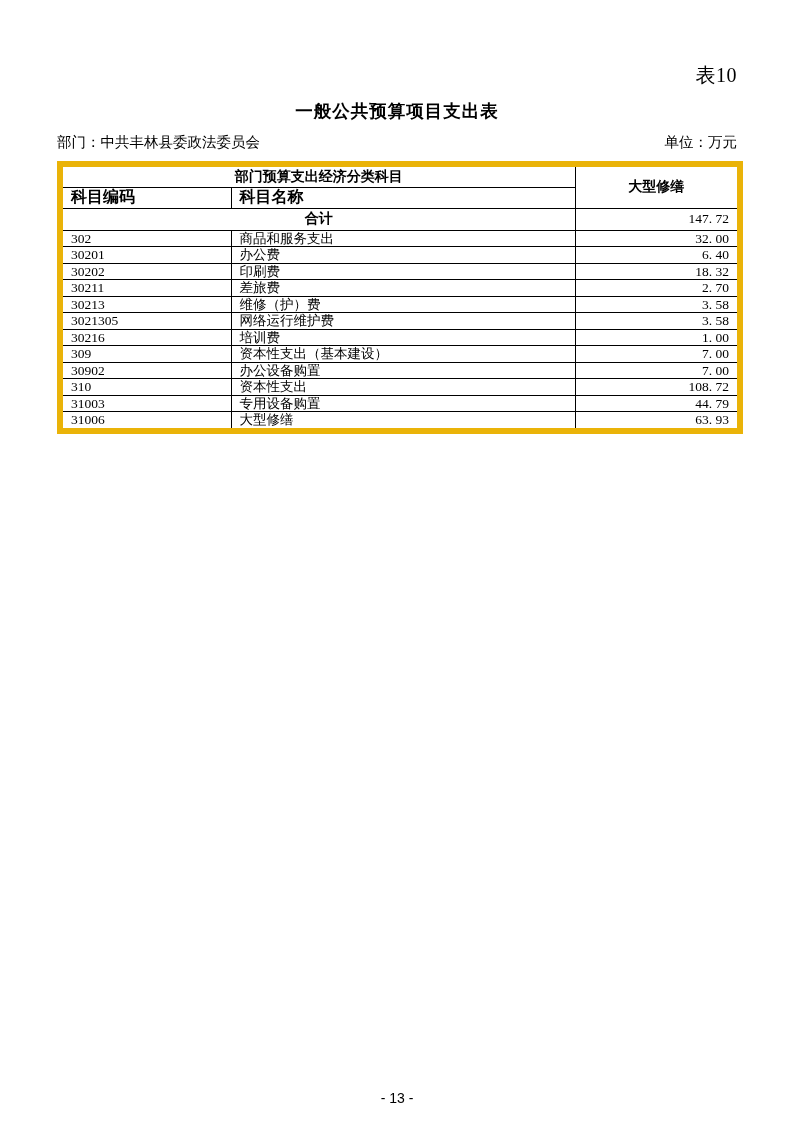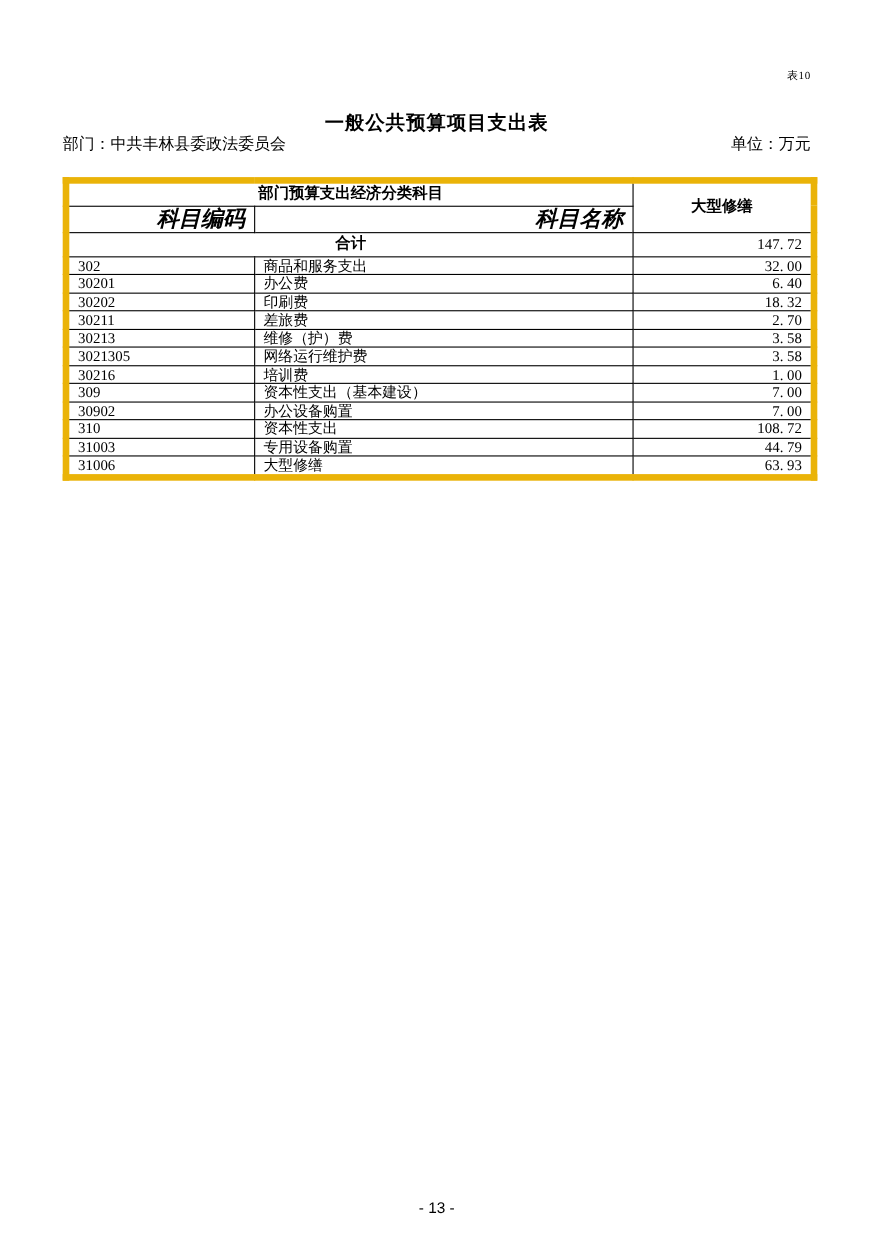--- a/index.html
+++ b/index.html
@@ -16,36 +16,36 @@
     position: absolute;
     left: 57px;
     top: 0;
     width: 680px;
     height: 1122px;
   }
   .table-tag {
     position: absolute;
     top: 62px;
     right: 0;
-    font-size: 10px;
+    font-size: 20px;
     letter-spacing: 0.5px;
   }
   .doc-title {
     position: absolute;
     top: 99px;
     left: 0;
     width: 100%;
     text-align: center;
     font-size: 17.5px;
     font-weight: bold;
     letter-spacing: 1px;
   }
   .meta-row {
     position: absolute;
-    top: 121px;
+    top: 133px;
     left: 0;
     width: 100%;
     display: flex;
     justify-content: space-between;
     font-size: 14.5px;
   }
   table.budget {
     position: absolute;
     top: 161px;
     left: 0;
@@ -60,21 +60,21 @@
     padding: 0 8px;
     line-height: 1.15;
     overflow: hidden;
     white-space: nowrap;
   }
   table.budget { border: 6px solid #eab308; }
   .col-code-w  { width: 171px; }
   .col-name-w  { width: 344px; }
   .col-amt-w   { width: 165px; }
   tr.hdr1 th { height: 23px; font-weight: bold; text-align: center; font-size: 14px; }
-  tr.hdr2 th { height: 21px; font-weight: bold; text-align: right; font-size: 20px; font-style: italic; }
+  tr.hdr2 th { height: 21px; font-weight: bold; text-align: left; font-size: 16px; }
   tr.total-row td { height: 22px; margin-left: 32px; }
   tr.total-row .total-label {
     text-align: center;
     font-weight: bold;
     font-size: 14px;
   }
   tr.data-row td { height: 16px; }
   td.col-code { text-align: left; }
   td.col-name { text-align: left; }
   td.col-amount { text-align: right; padding-right: 4px; }

